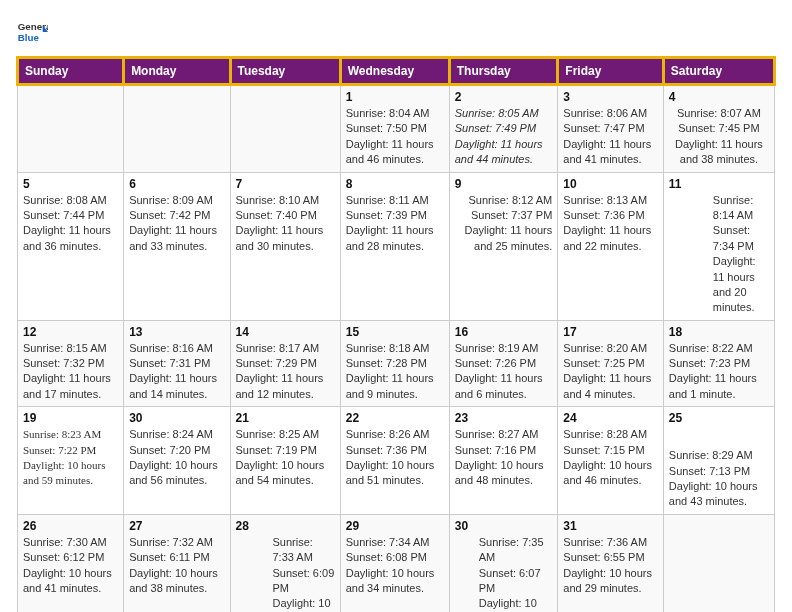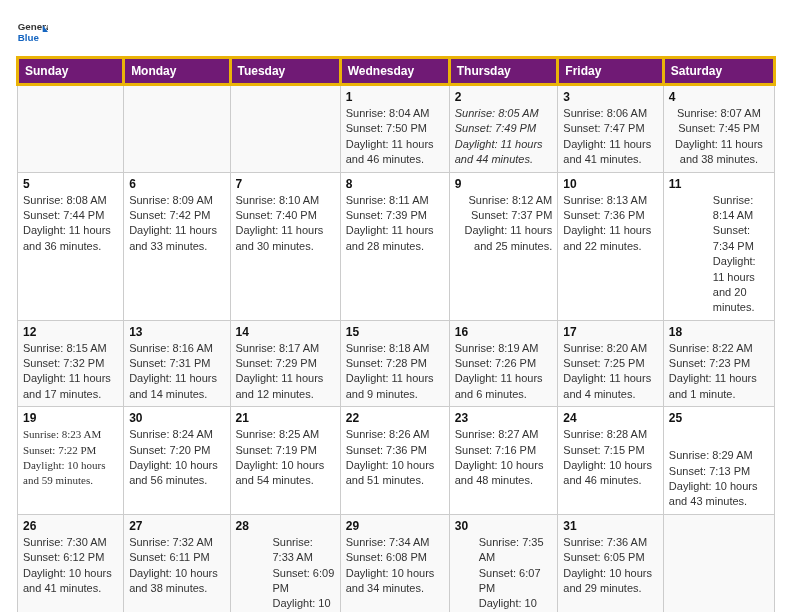--- a/index.html
+++ b/index.html
@@ -326,20 +326,20 @@
         <td>
           <div class="day-num">30</div>
           <div class="day-info" style="white-space: pre-line; margin-left: 24px;">Sunrise: 7:35 AM
 Sunset: 6:07 PM
 Daylight: 10 hours
 and 31 minutes.</div>
         </td>
         <td>
           <div class="day-num">31</div>
           <div class="day-info" style="white-space: pre-line;">Sunrise: 7:36 AM
-Sunset: 6:05 PM
+Sunset: 6:55 PM
 Daylight: 10 hours
 and 29 minutes.</div>
         </td>
         <td class="empty"></td>
       </tr>
     </tbody>
 </table>
 
 </body></html>

